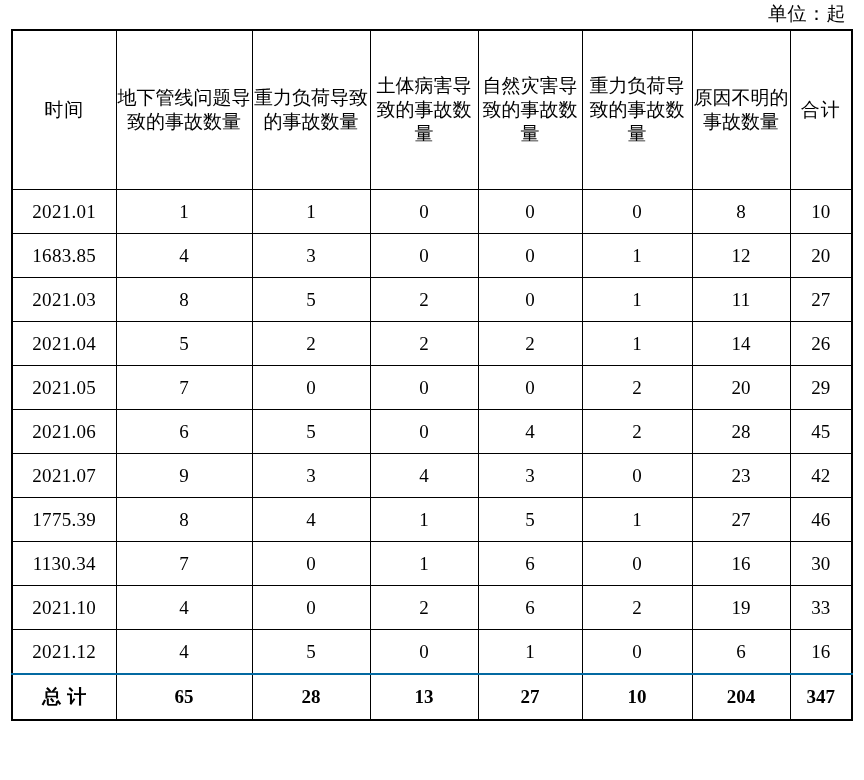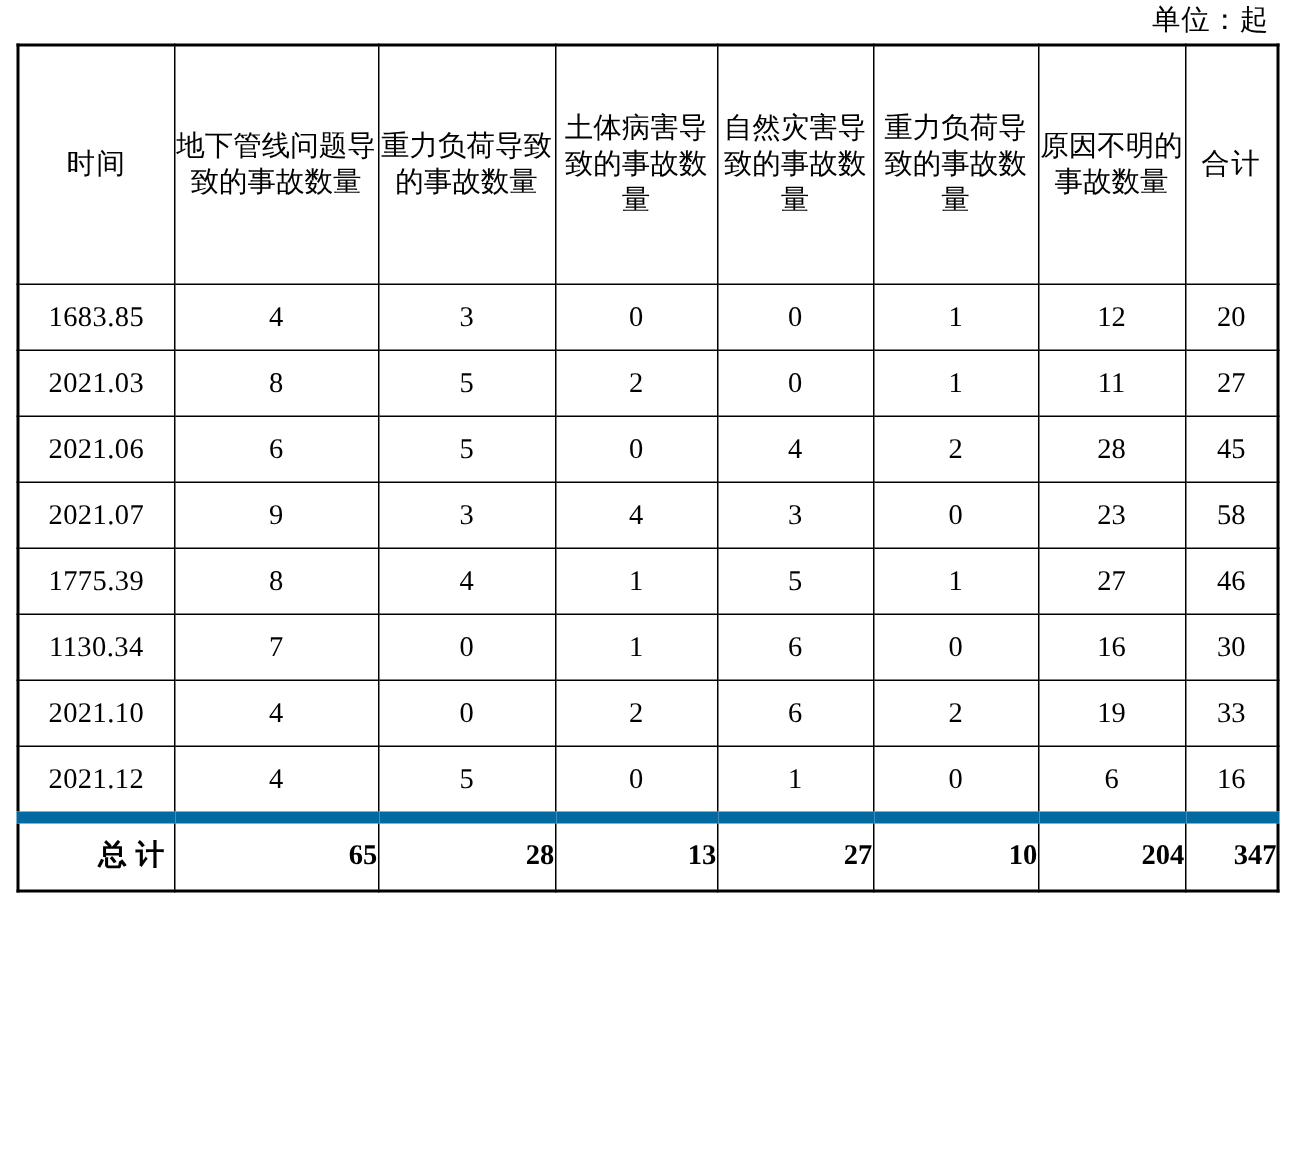--- a/index.html
+++ b/index.html
@@ -56,25 +56,24 @@
   thead tr th.col-time,
   thead tr th.col-total {
     letter-spacing: 1px;
   }
   tbody tr td {
     height: 43px;
     line-height: 43px;
     font-size: 19px;
   }
   tbody tr.total-row td {
-    border-top: 8px solid #0369a1;
+    border-top: 2px solid #0369a1;
     font-weight: bold;
     height: 44px;
     line-height: 44px;
-    text-align: right;
   }
   tbody tr.total-row td.label-cell {
     letter-spacing: 6px;
     padding-left: 6px;
   }
   td.time-cell {
     font-size: 19px;
     letter-spacing: 0.3px;
   }
   .hdr-inner {
@@ -131,59 +130,89 @@
         </th>
         <th>
           <span class="hdr-inner">原因不明的事故数量</span>
         </th>
         <th class="col-total">
           <span class="hdr-inner">合计</span>
         </th>
       </tr>
     </thead>
     <tbody id="table-body">
+    <tr>
+          <td class="time-cell">2021.01</td>
+          <td>1</td>
+          <td>1</td>
+          <td>0</td>
+          <td>0</td>
+          <td>0</td>
+          <td>8</td>
+          <td>10</td>
+        </tr>
         <tr>
           <td class="time-cell">1683.85</td>
           <td>4</td>
           <td>3</td>
           <td>0</td>
           <td>0</td>
           <td>1</td>
           <td>12</td>
           <td>20</td>
         </tr>
         <tr>
           <td class="time-cell">2021.03</td>
           <td>8</td>
           <td>5</td>
           <td>2</td>
           <td>0</td>
           <td>1</td>
           <td>11</td>
           <td>27</td>
+        </tr>
+        <tr>
+          <td class="time-cell">2021.04</td>
+          <td>5</td>
+          <td>2</td>
+          <td>2</td>
+          <td>2</td>
+          <td>1</td>
+          <td>14</td>
+          <td>26</td>
+        </tr>
+        <tr>
+          <td class="time-cell">2021.05</td>
+          <td>7</td>
+          <td>0</td>
+          <td>0</td>
+          <td>0</td>
+          <td>2</td>
+          <td>20</td>
+          <td>29</td>
         </tr>
         <tr>
           <td class="time-cell">2021.06</td>
           <td>6</td>
           <td>5</td>
           <td>0</td>
           <td>4</td>
           <td>2</td>
           <td>28</td>
           <td>45</td>
         </tr>
         <tr>
           <td class="time-cell">2021.07</td>
           <td>9</td>
           <td>3</td>
           <td>4</td>
           <td>3</td>
           <td>0</td>
           <td>23</td>
-          <td>58</td>
+          <td>42</td>
         </tr>
         <tr>
           <td class="time-cell">1775.39</td>
           <td>8</td>
           <td>4</td>
           <td>1</td>
           <td>5</td>
           <td>1</td>
           <td>27</td>
           <td>46</td>

